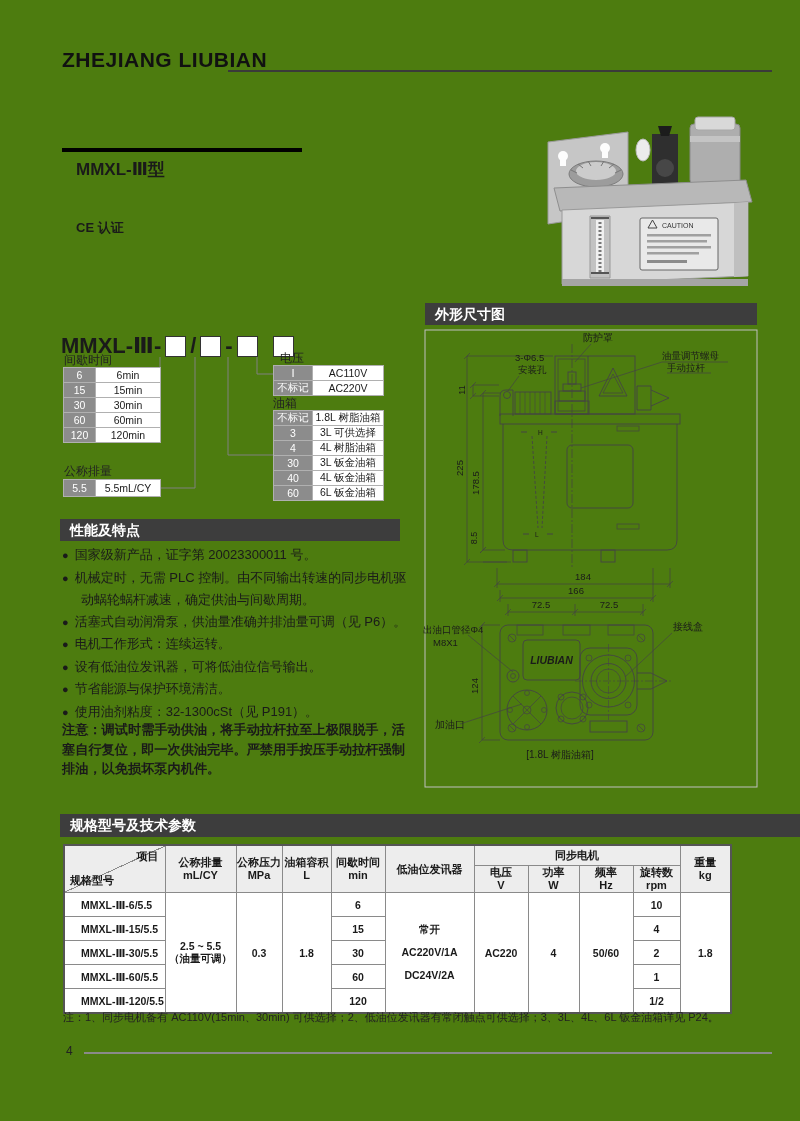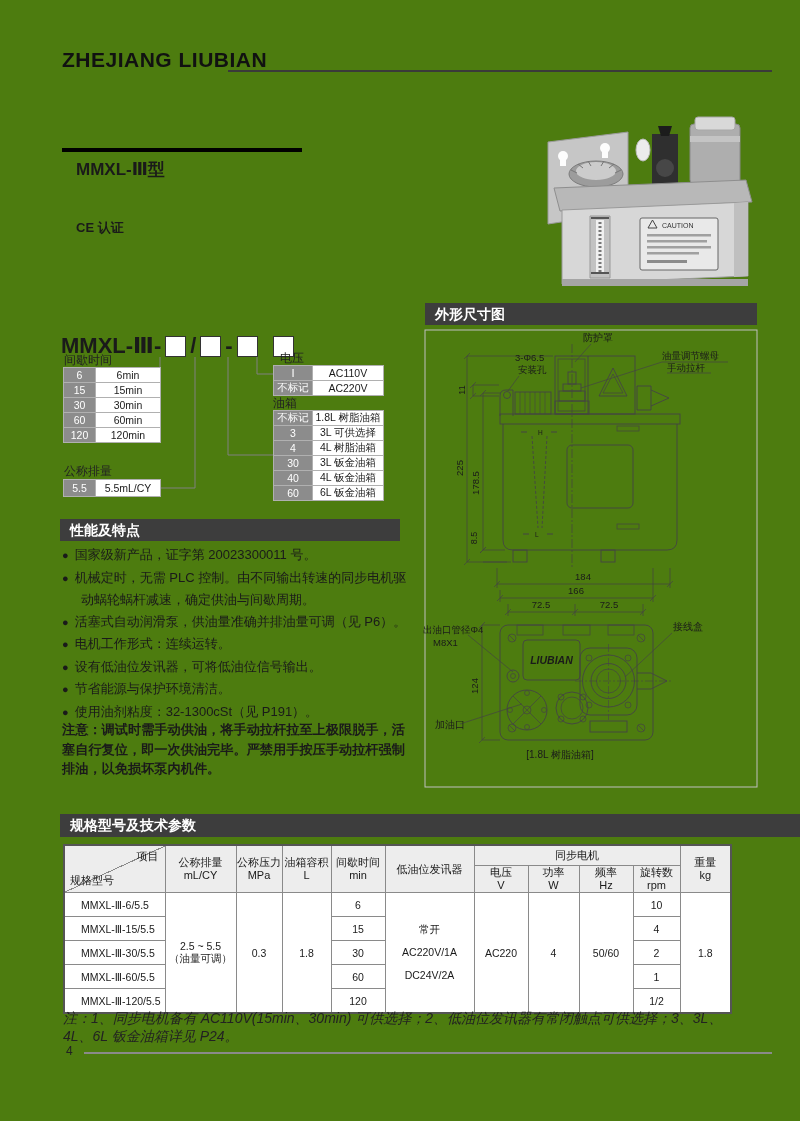--- a/index.html
+++ b/index.html
@@ -19,30 +19,30 @@
   .gap8{width:7px;}
   .mini-label{font-size:12px;color:#222;}
   table.mini{border-collapse:collapse;background:#fff;}
   table.mini td{border:1px solid #b0b0b0;font-size:10.5px;text-align:center;padding:0 2px;}
   table.mini td.code{background:#8c8c8c;color:#fff;}
   .features{list-style:none;margin:0;padding:0;font-size:13px;line-height:21.5px;}
   .features li{padding-left:19px;text-indent:-19px;}
   .features .blt{font-size:11px;margin-right:6px;}
   .caution{font-size:13.2px;font-weight:bold;line-height:19.5px;}
   table.spec{border-collapse:collapse;table-layout:fixed;font-size:10.5px;background:#fff;}
-  table.spec th,table.spec td{border:1px solid #8a8a8a;text-align:center;padding:0;font-weight:normal;}
+  table.spec th,table.spec td{border:1px solid #8a8a8a;text-align:center;padding:0;font-weight:bold;}
   table.spec th{background:#ededed;font-size:11px;line-height:13px;}
   table.spec{border:2px solid #555;}
   table.spec td.model{text-align:left;padding-left:16px;}
   .diag{position:relative;width:100%;height:46px;background:#ededed;}
   .diag .dline{position:absolute;left:0;top:0;width:100%;height:100%;
      background:linear-gradient(to bottom right,transparent 49.4%,#8a8a8a 49.4%,#8a8a8a 50.6%,transparent 50.6%);}
   .diag .tr{position:absolute;top:4px;right:6px;font-size:11px;}
   .diag .bl{position:absolute;bottom:5px;left:5px;font-size:11px;}
-  .spec-note{font-size:14px;color:#222;font-style:italic;}
+  .spec-note{font-size:11px;color:#222;}
   .pgnum{font-size:12px;color:#222;}
   svg text{font-family:"Liberation Sans","DejaVu Sans",sans-serif;}
 </style>
 </head>
 <body>
 
 <div class="page">
 
   <div class="abs brand" style="left:62px;top:48px;">ZHEJIANG LIUBIAN</div>
   <div class="abs hrule" style="left:228px;top:70px;width:544px;"></div>

